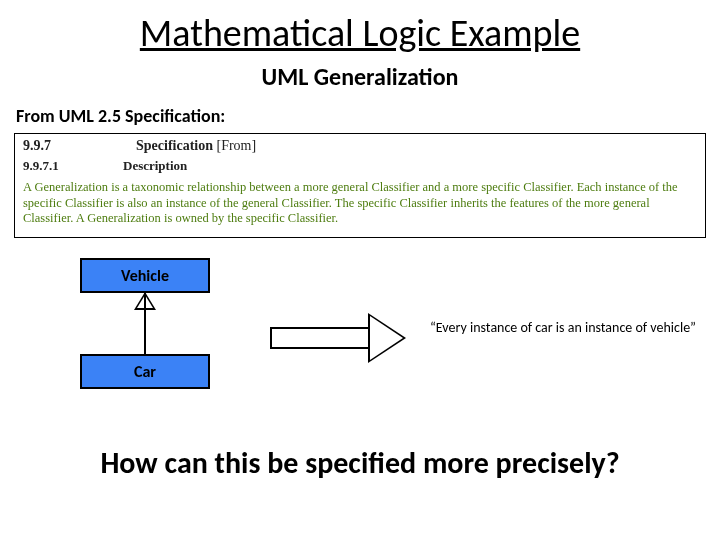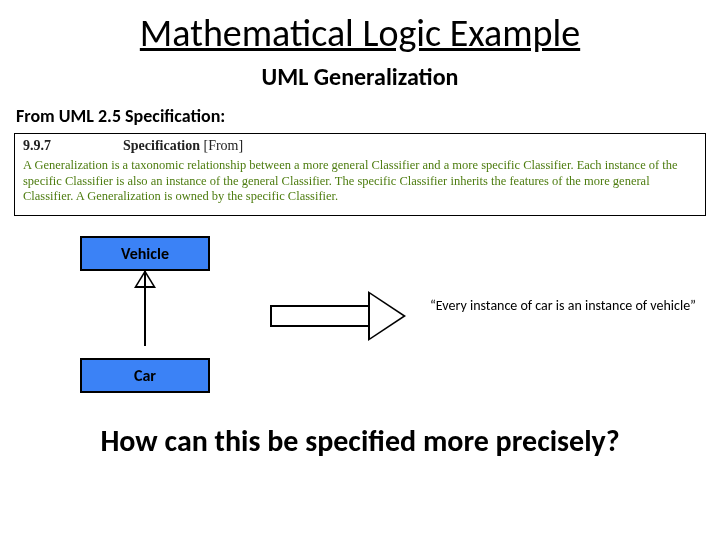--- a/index.html
+++ b/index.html
@@ -30,21 +30,21 @@
     font-weight: 700;
     margin: 14px 0 6px 16px;
   }
   .spec-box {
     margin: 0 14px;
     border: 1px solid #000;
     padding: 4px 8px 10px 8px;
     font-family: "Times New Roman", Times, serif;
     color: #222;
   }
-  .spec-row1 { display: flex; gap: 40px; font-size: 14px; margin-bottom: 4px; }
+  .spec-row1 { display: flex; gap: 53px; font-size: 14px; margin-bottom: 4px; }
   .spec-num1 { font-weight: 700; width: 60px; }
   .spec-head1 { font-weight: 700; }
   .spec-class { font-weight: 400; }
   .spec-row2 { display: flex; gap: 40px; font-size: 13px; margin-bottom: 6px; }
   .spec-num2 { font-weight: 700; width: 60px; }
   .spec-head2 { font-weight: 700; }
   .spec-body { font-size: 12.5px; line-height: 1.25; color: #4d7c0f; filter: blur(0.3px); }
   .diagram-area {
     position: relative;
     width: 100%;
@@ -54,21 +54,21 @@
     position: absolute;
     border: 2px solid #000;
     background: #3b82f6;
     font-size: 16px;
     font-weight: 700;
     text-align: center;
     padding: 6px 0;
     width: 130px;
   }
   .vehicle-box { left: 80px; top: 20px; }
-  .car-box { left: 80px; top: 142px; }
+  .car-box { left: 80px; top: 116px; }
   .gen-line {
     position: absolute;
     left: 144px;
     top: 54px;
     width: 2px;
     height: 76px;
     background: #000;
   }
   .gen-arrow {
     position: absolute;
@@ -145,20 +145,24 @@
 <div class="from-spec">From UML 2.5 Specification:</div>
 
 <div class="spec-box">
   <div class="spec-row1">
     <span class="spec-num1">9.9.7</span>
     <span>
       <span class="spec-head1">Specification</span>
       <span class="spec-class">[From]</span>
     </span>
   </div>
+  <div class="spec-row2">
+    <span class="spec-num2">9.9.7.1</span>
+    <span class="spec-head2">Description</span>
+  </div>
   <div class="spec-body">A Generalization is a taxonomic relationship between a more general Classifier and a more specific Classifier. Each instance of the specific Classifier is also an instance of the general Classifier. The specific Classifier inherits the features of the more general Classifier. A Generalization is owned by the specific Classifier.</div>
 </div>
 
 <div class="diagram-area">
   <div class="uml-box vehicle-box">Vehicle</div>
   <div class="gen-arrow"></div>
   <div class="gen-line"></div>
   <div class="uml-box car-box">Car</div>
 
   <div class="big-arrow">

